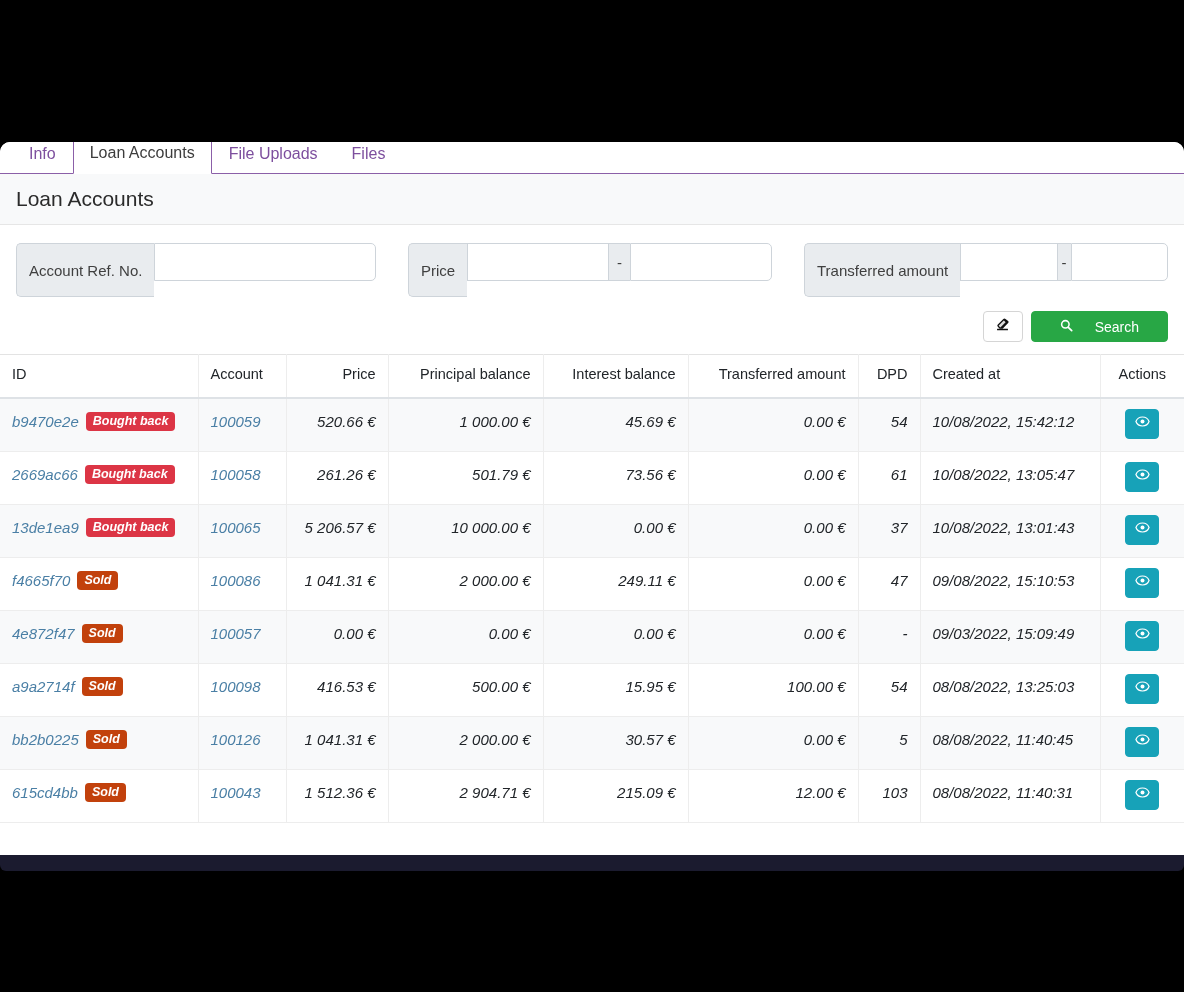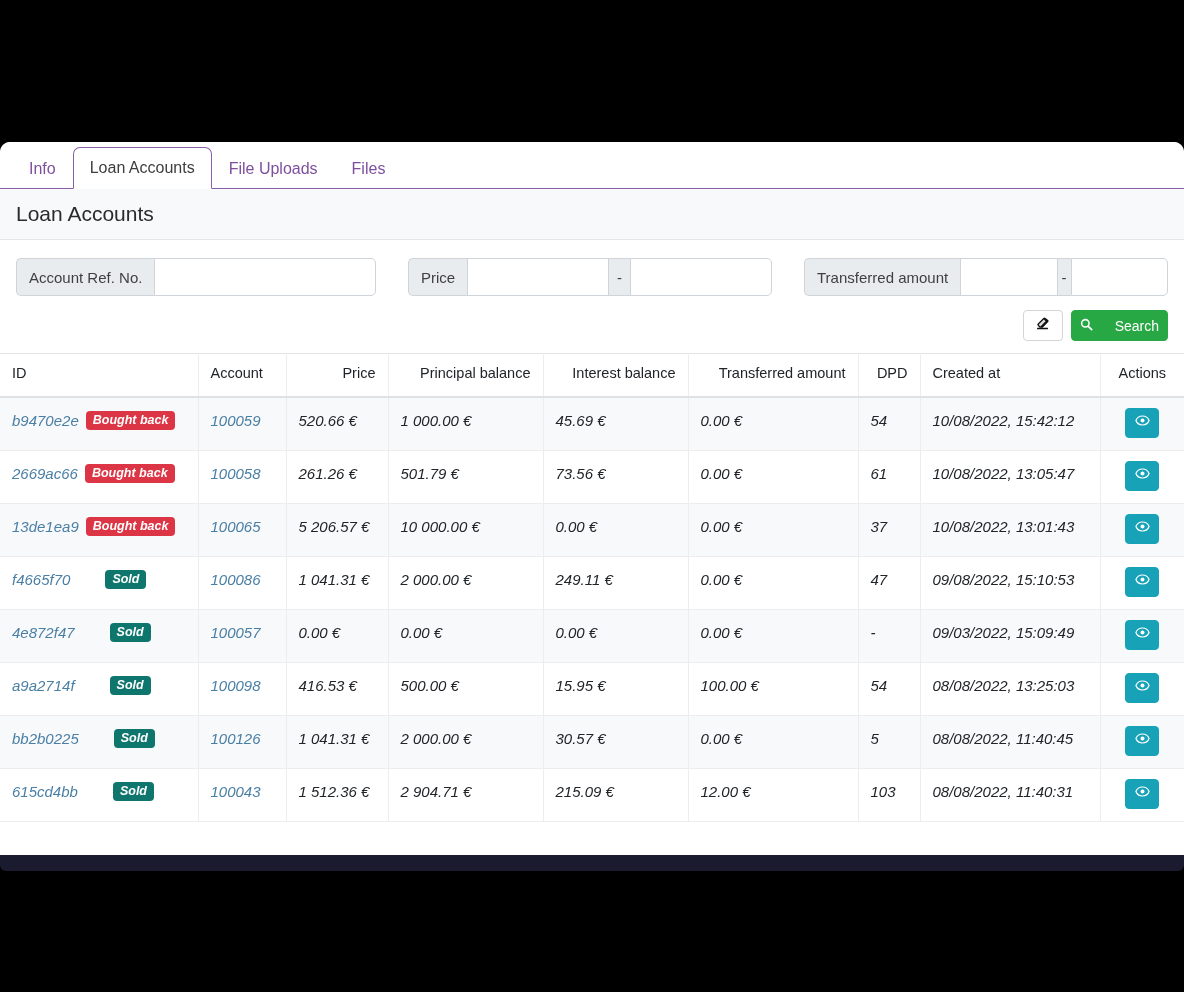--- a/index.html
+++ b/index.html
@@ -28,21 +28,21 @@
     width: 1184px; height: 16px;
     background: #1b1b2f;
     border-bottom-left-radius: 6px;
     border-bottom-right-radius: 6px;
   }
 
   
   .tabs {
     display: flex;
     align-items: flex-end;
-    height: 47px;
+    height: 32px;
     padding: 0 12px;
     border-bottom: 1px solid #8b5fa8;
     background: #ffffff;
   }
   .tab {
     position: relative;
     padding: 9px 16px 9px;
     font-size: 16px;
     color: #7d4f9e;
     line-height: 1.4;
@@ -89,21 +89,21 @@
     display: flex; align-items: center;
     background: #e9ecef;
     border: 1px solid #ced4da;
     border-right: none;
     border-top-left-radius: 5px;
     border-bottom-left-radius: 5px;
     padding: 0 12px;
     font-size: 15px;
     color: #3f3f3f;
     white-space: nowrap;
-    height: 38px;
+    height: 54px;
   }
   .input-box {
     flex: 1 1 auto;
     min-width: 0;
     height: 38px;
     background: #ffffff;
     border: 1px solid #ced4da;
     padding: 0 10px;
     font-size: 15px;
     font-family: "Liberation Sans", sans-serif;
@@ -136,21 +136,21 @@
     cursor: pointer;
   }
   .btn-search {
     height: 31px;
     background: #28a745;
     border: 1px solid #28a745;
     border-radius: 4px;
     color: #ffffff;
     font-size: 14px;
     font-family: "Liberation Sans", sans-serif;
-    padding: 0 8px;
+    padding: 0 28px;
     display: flex; align-items: center; gap: 22px;
     cursor: pointer;
   }
 
   
   table.lt {
     width: 100%;
     border-collapse: collapse;
     table-layout: fixed;
   }
@@ -170,21 +170,21 @@
   table.lt thead th.last { border-right: none; text-align: center; }
   table.lt tbody td {
     font-size: 15px;
     color: #212529;
     padding: 12px 12px;
     border-bottom: 1px solid #ededed;
     border-right: 1px solid #ededed;
     vertical-align: top;
     line-height: 1.45;
   }
-  table.lt tbody td.num { text-align: left; }
+  table.lt tbody td.num { text-align: right; }
   table.lt tbody td.actions { border-right: none; text-align: center; padding-top: 10px; }
   table.lt tbody tr.odd td { background: #f8f9fa; font-style: italic; }
   table.lt tbody tr.even td { background: #ffffff; font-style: italic; }
 
   .c-id { width: 198px; }
   .c-acct { width: 88px; }
   .c-price { width: 102px; }
   .c-prin { width: 155px; }
   .c-int { width: 145px; }
   .c-trans { width: 170px; }
@@ -198,21 +198,21 @@
     display: inline-block;
     font-size: 12.5px;
     font-weight: bold;
     color: #ffffff;
     border-radius: 4px;
     padding: 3px 7px 4px;
     line-height: 1;
     white-space: nowrap;
   }
   .badge.bought { background: #dc3545; }
-  .badge.sold { background: #0f766e; margin-left: 28px; }
+  .badge.sold { background: #c2410c; }
 
   .btn-view {
     display: inline-flex; align-items: center; justify-content: center;
     width: 34px; height: 30px;
     background: #17a2b8;
     border: 1px solid #17a2b8;
     border-radius: 4px;
     cursor: pointer;
   }
 </style>

